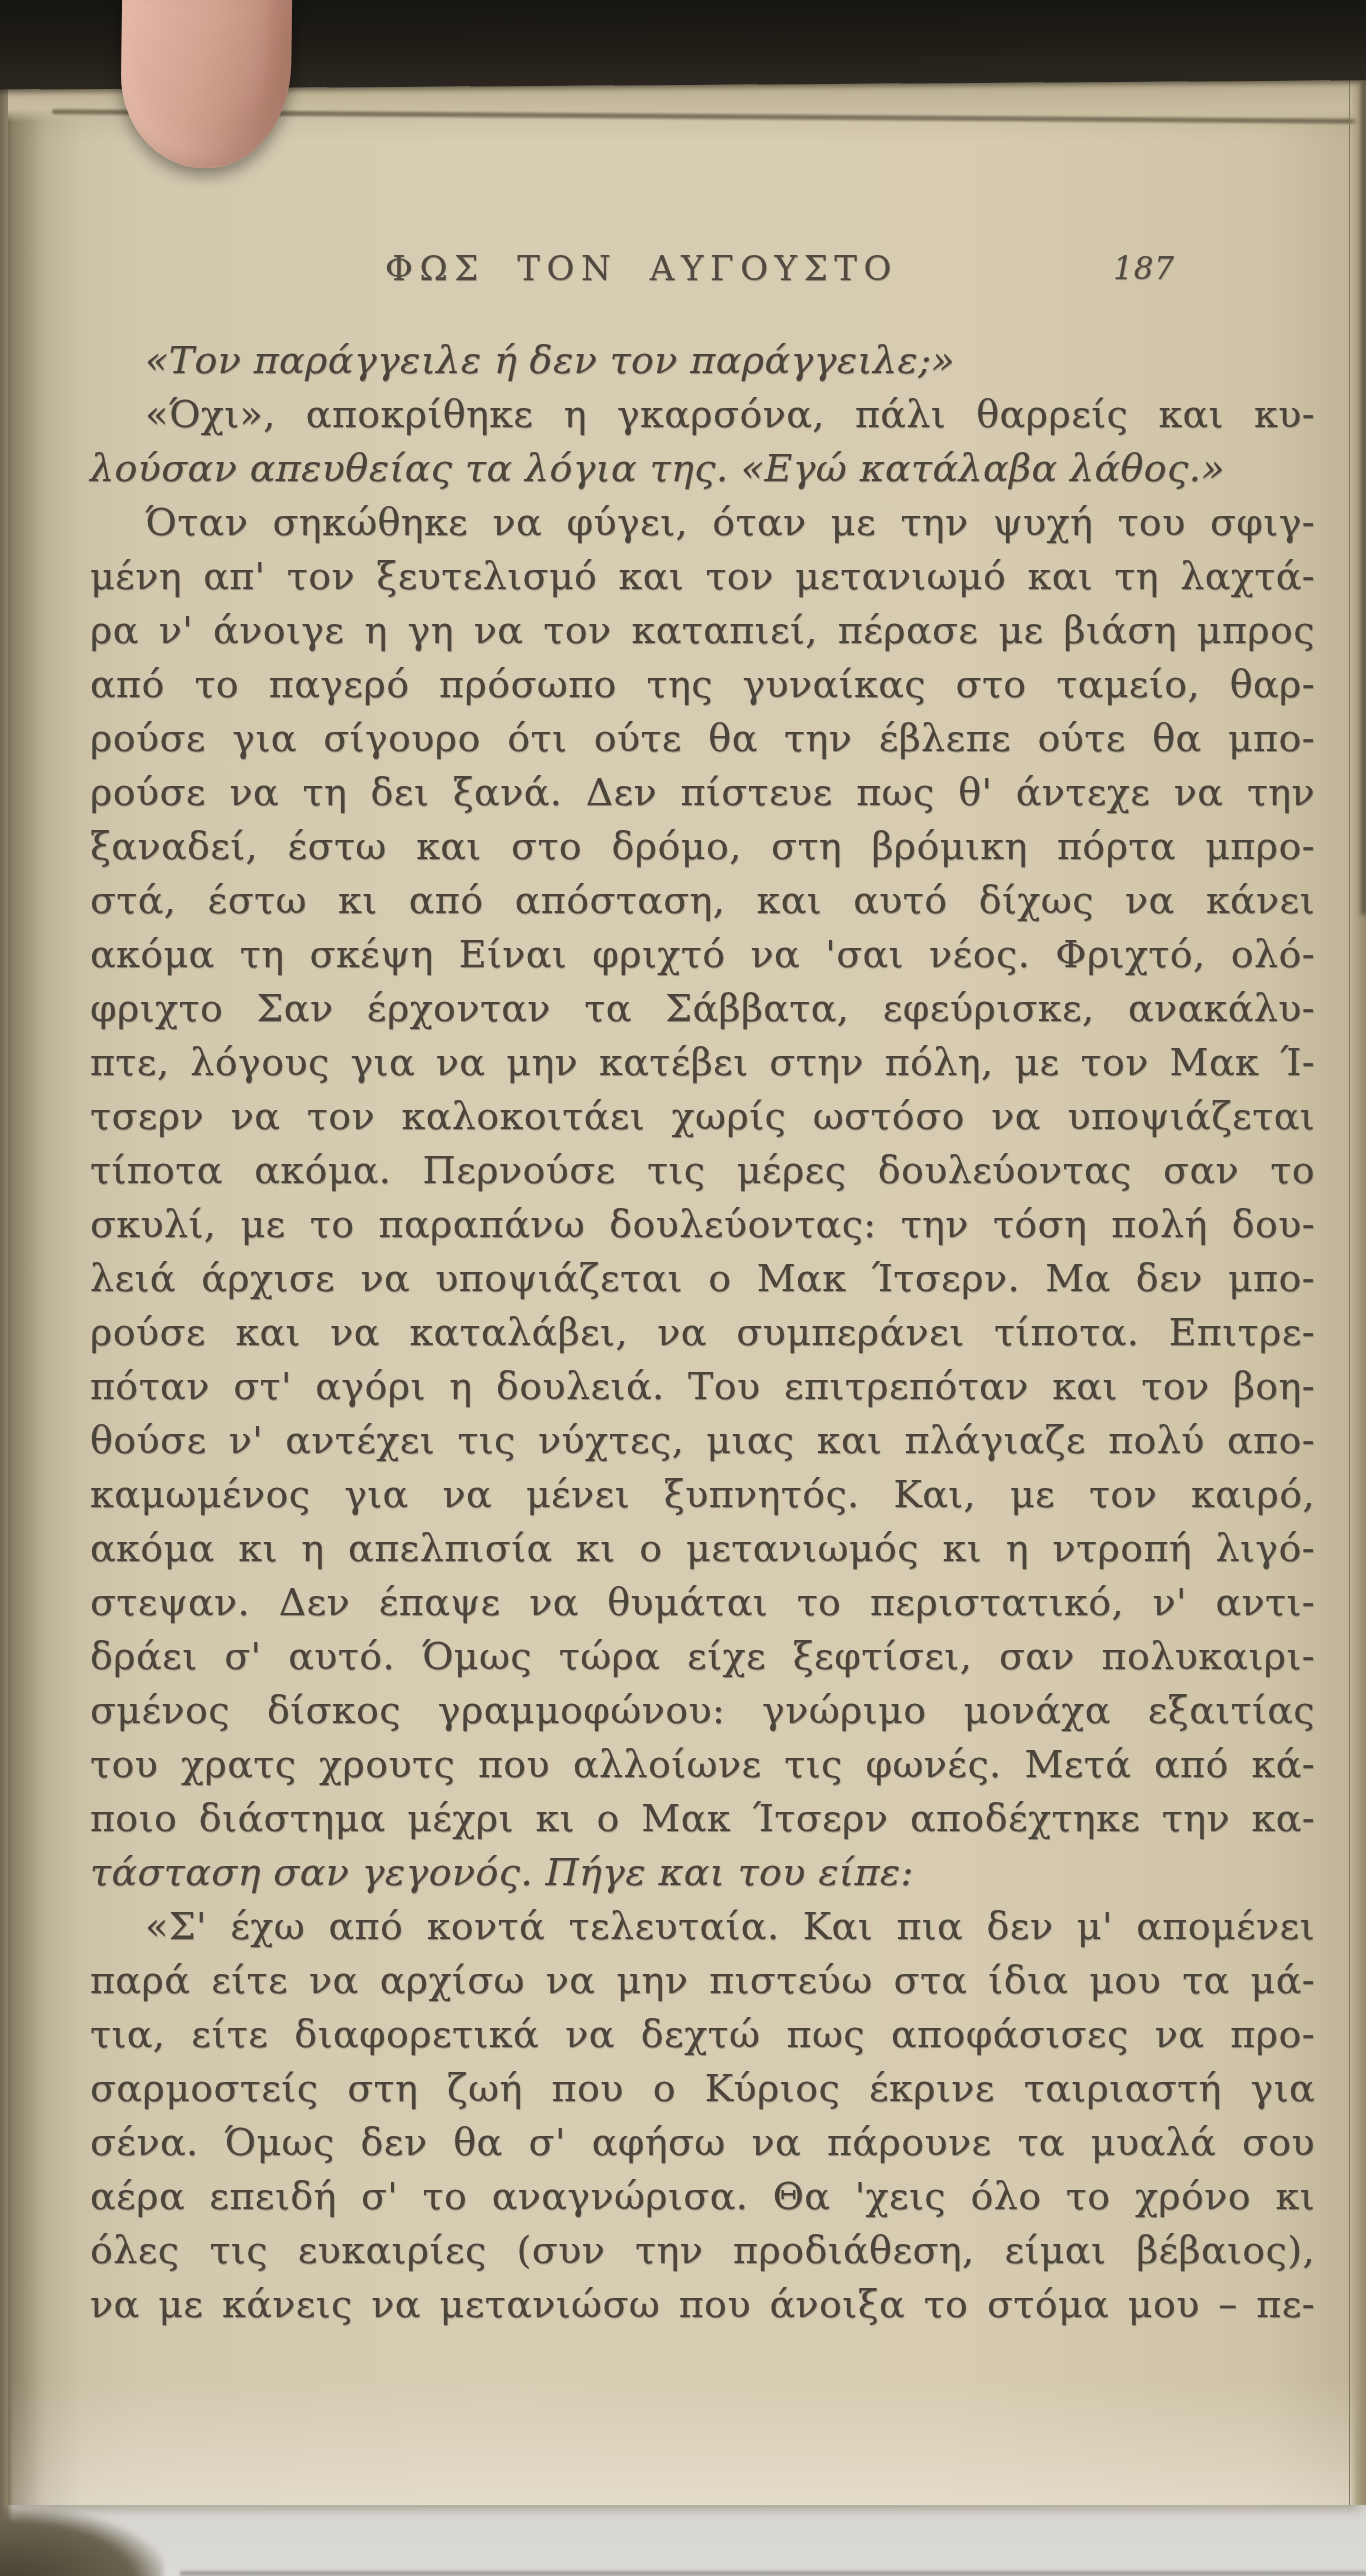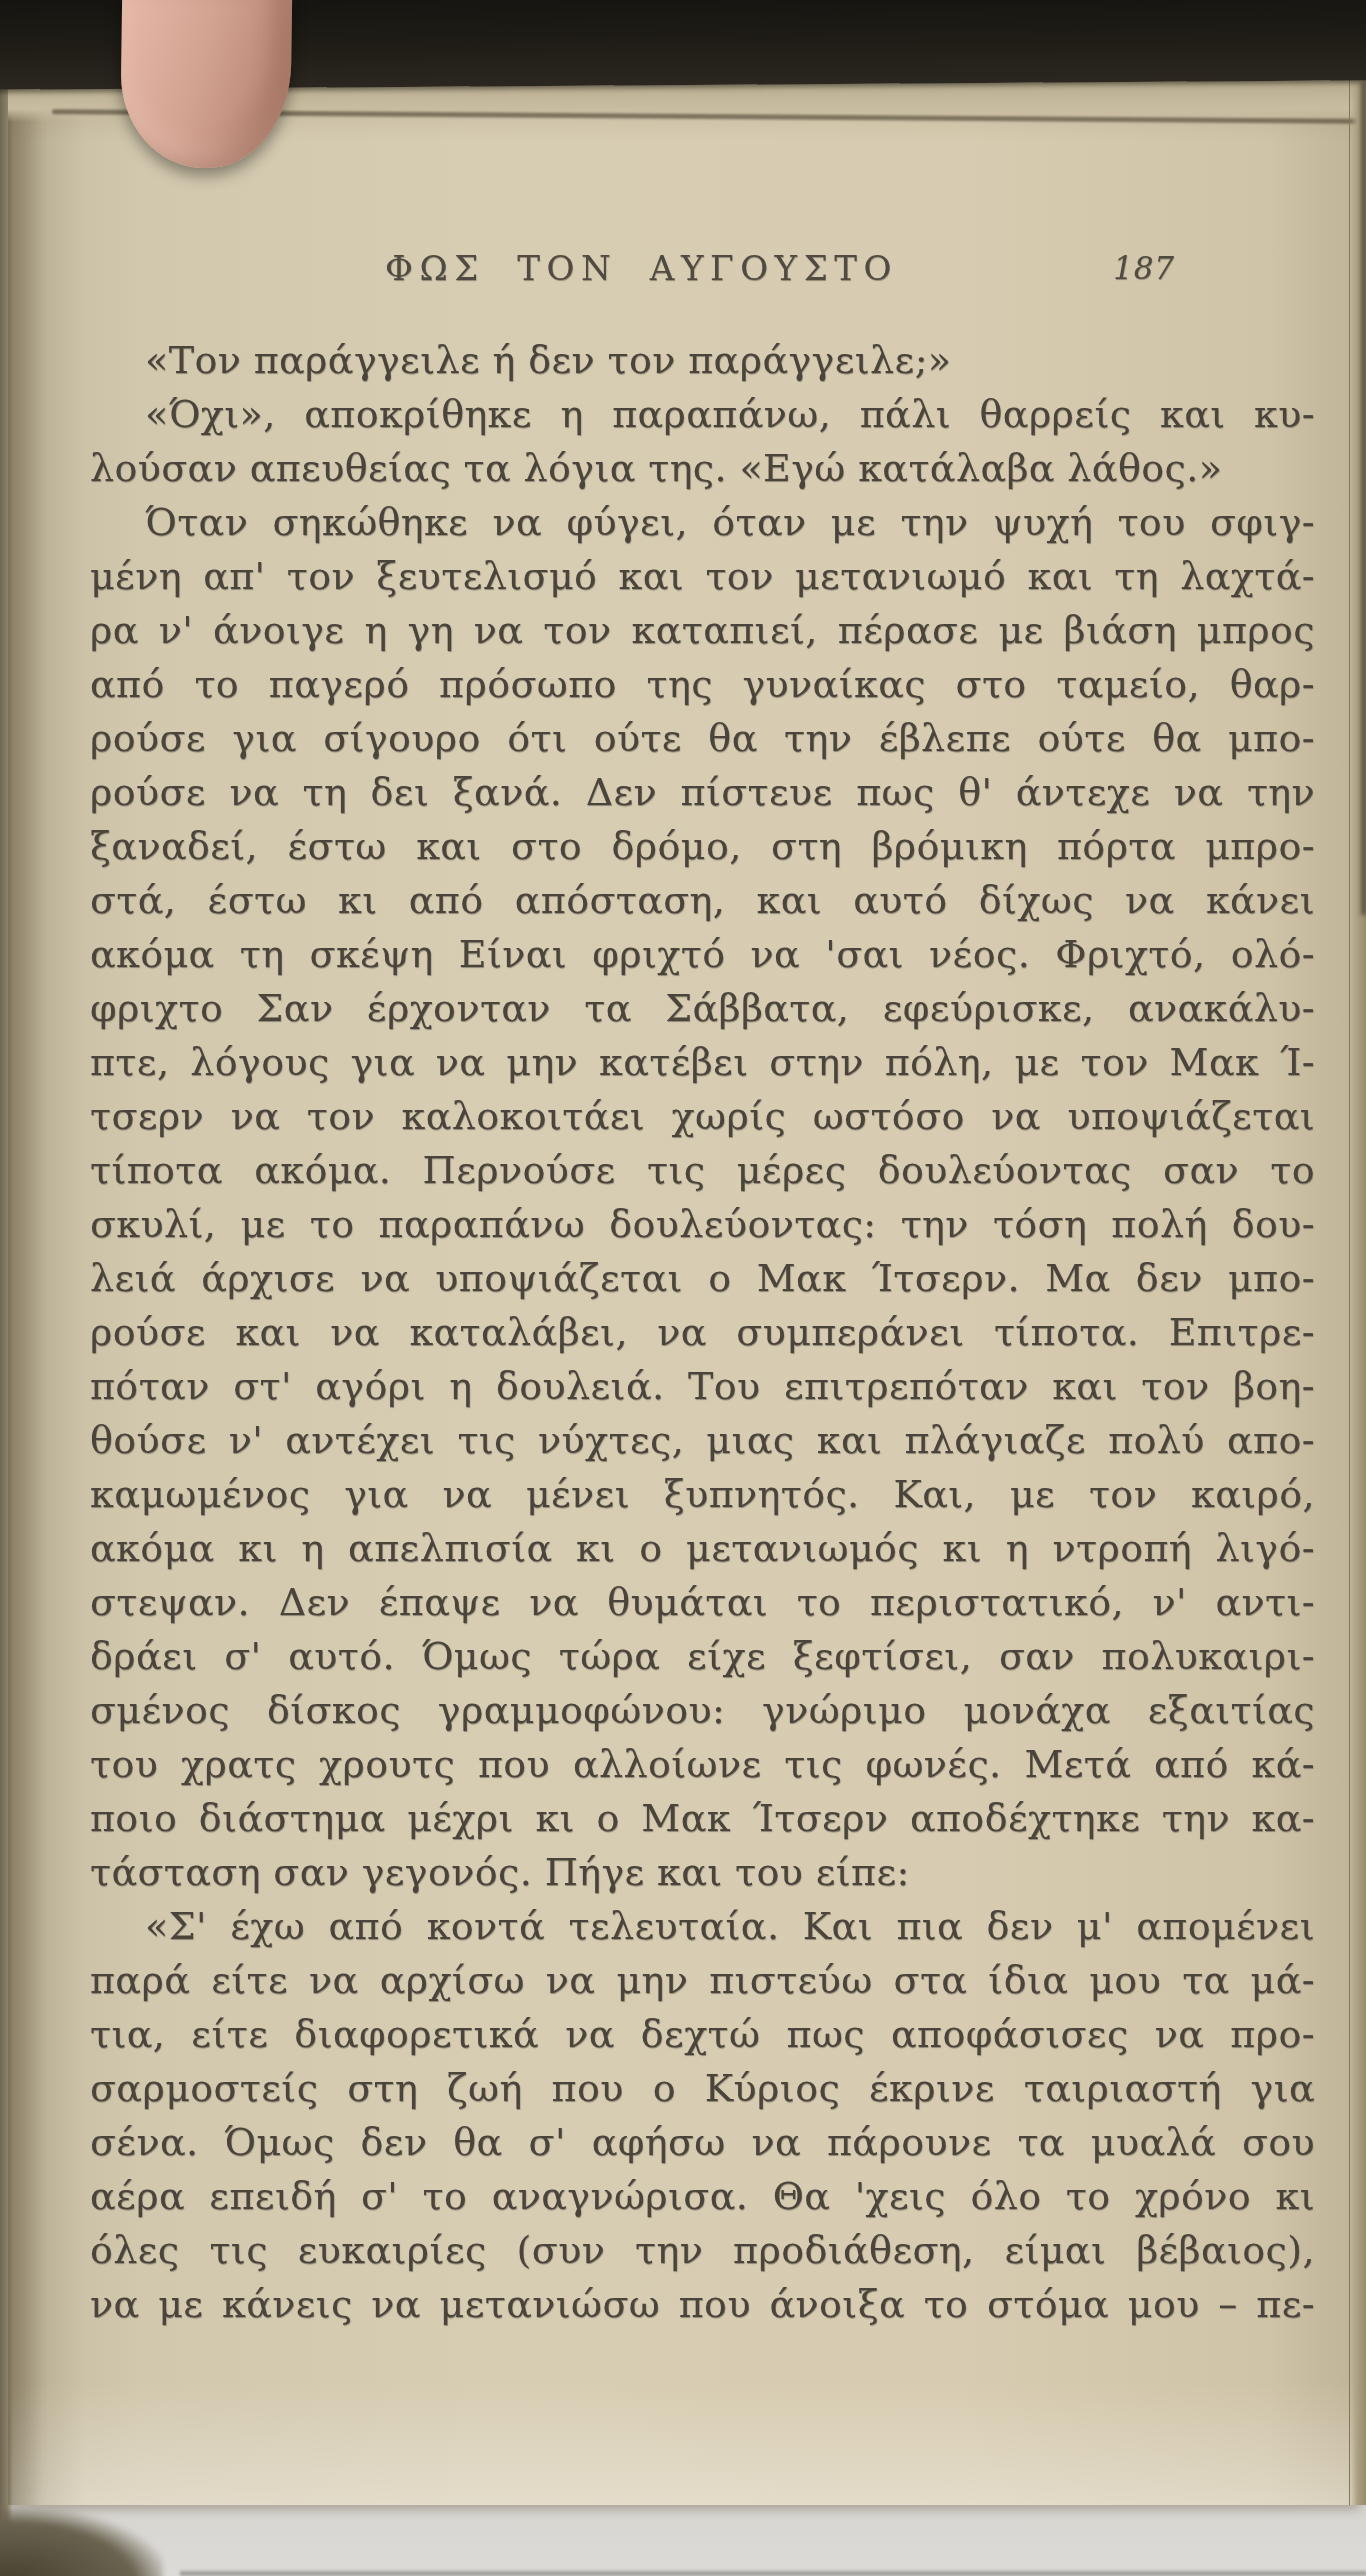--- a/index.html
+++ b/index.html
@@ -90,21 +90,21 @@
   #text-block{
     position:absolute;left:90px;top:333px;width:1225px;z-index:2;
     color:#4a443b;font-size:38px;line-height:54px;letter-spacing:0.4px;
     text-shadow:0.5px 0.6px 0.9px rgba(74,68,59,.5);
     filter:blur(0.3px);
   }
   .ln{
     height:54px;white-space:nowrap;overflow:visible;
     text-align:justify;text-align-last:justify;
   }
-  .ln.end{text-align:center;text-align-last:left;}
+  .ln.end{text-align:center;text-align-last:left;font-style:italic;}
   .ln.ind{text-indent:55px;}
 </style>
 </head>
 <body>
 
 <div id="scene">
 
   <div id="table-surface"></div>
   <div id="book-page"></div>
   <div id="left-edge"></div>
@@ -118,21 +118,21 @@
   <div id="bottom-left-object"></div>
   <div id="bottom-edge-line"></div>
 
   <div id="running-header">
     <div id="page-title">ΦΩΣ ΤΟΝ ΑΥΓΟΥΣΤΟ</div>
     <div id="page-number">187</div>
   </div>
 
   <div id="text-block">
     <div class="ln ind end">«Τον παράγγειλε ή δεν τον παράγγειλε;»</div>
-    <div class="ln ind">«Όχι», αποκρίθηκε η παραπάνω, πάλι θαρρείς και κυ-</div>
+    <div class="ln ind">«Όχι», αποκρίθηκε η γκαρσόνα, πάλι θαρρείς και κυ-</div>
     <div class="ln end">λούσαν απευθείας τα λόγια της. «Εγώ κατάλαβα λάθος.»</div>
     <div class="ln ind">Όταν σηκώθηκε να φύγει, όταν με την ψυχή του σφιγ-</div>
     <div class="ln">μένη απ' τον ξευτελισμό και τον μετανιωμό και τη λαχτά-</div>
     <div class="ln">ρα ν' άνοιγε η γη να τον καταπιεί, πέρασε με βιάση μπρος</div>
     <div class="ln">από το παγερό πρόσωπο της γυναίκας στο ταμείο, θαρ-</div>
     <div class="ln">ρούσε για σίγουρο ότι ούτε θα την έβλεπε ούτε θα μπο-</div>
     <div class="ln">ρούσε να τη δει ξανά. Δεν πίστευε πως θ' άντεχε να την</div>
     <div class="ln">ξαναδεί, έστω και στο δρόμο, στη βρόμικη πόρτα μπρο-</div>
     <div class="ln">στά, έστω κι από απόσταση, και αυτό δίχως να κάνει</div>
     <div class="ln">ακόμα τη σκέψη Είναι φριχτό να 'σαι νέος. Φριχτό, ολό-</div>

